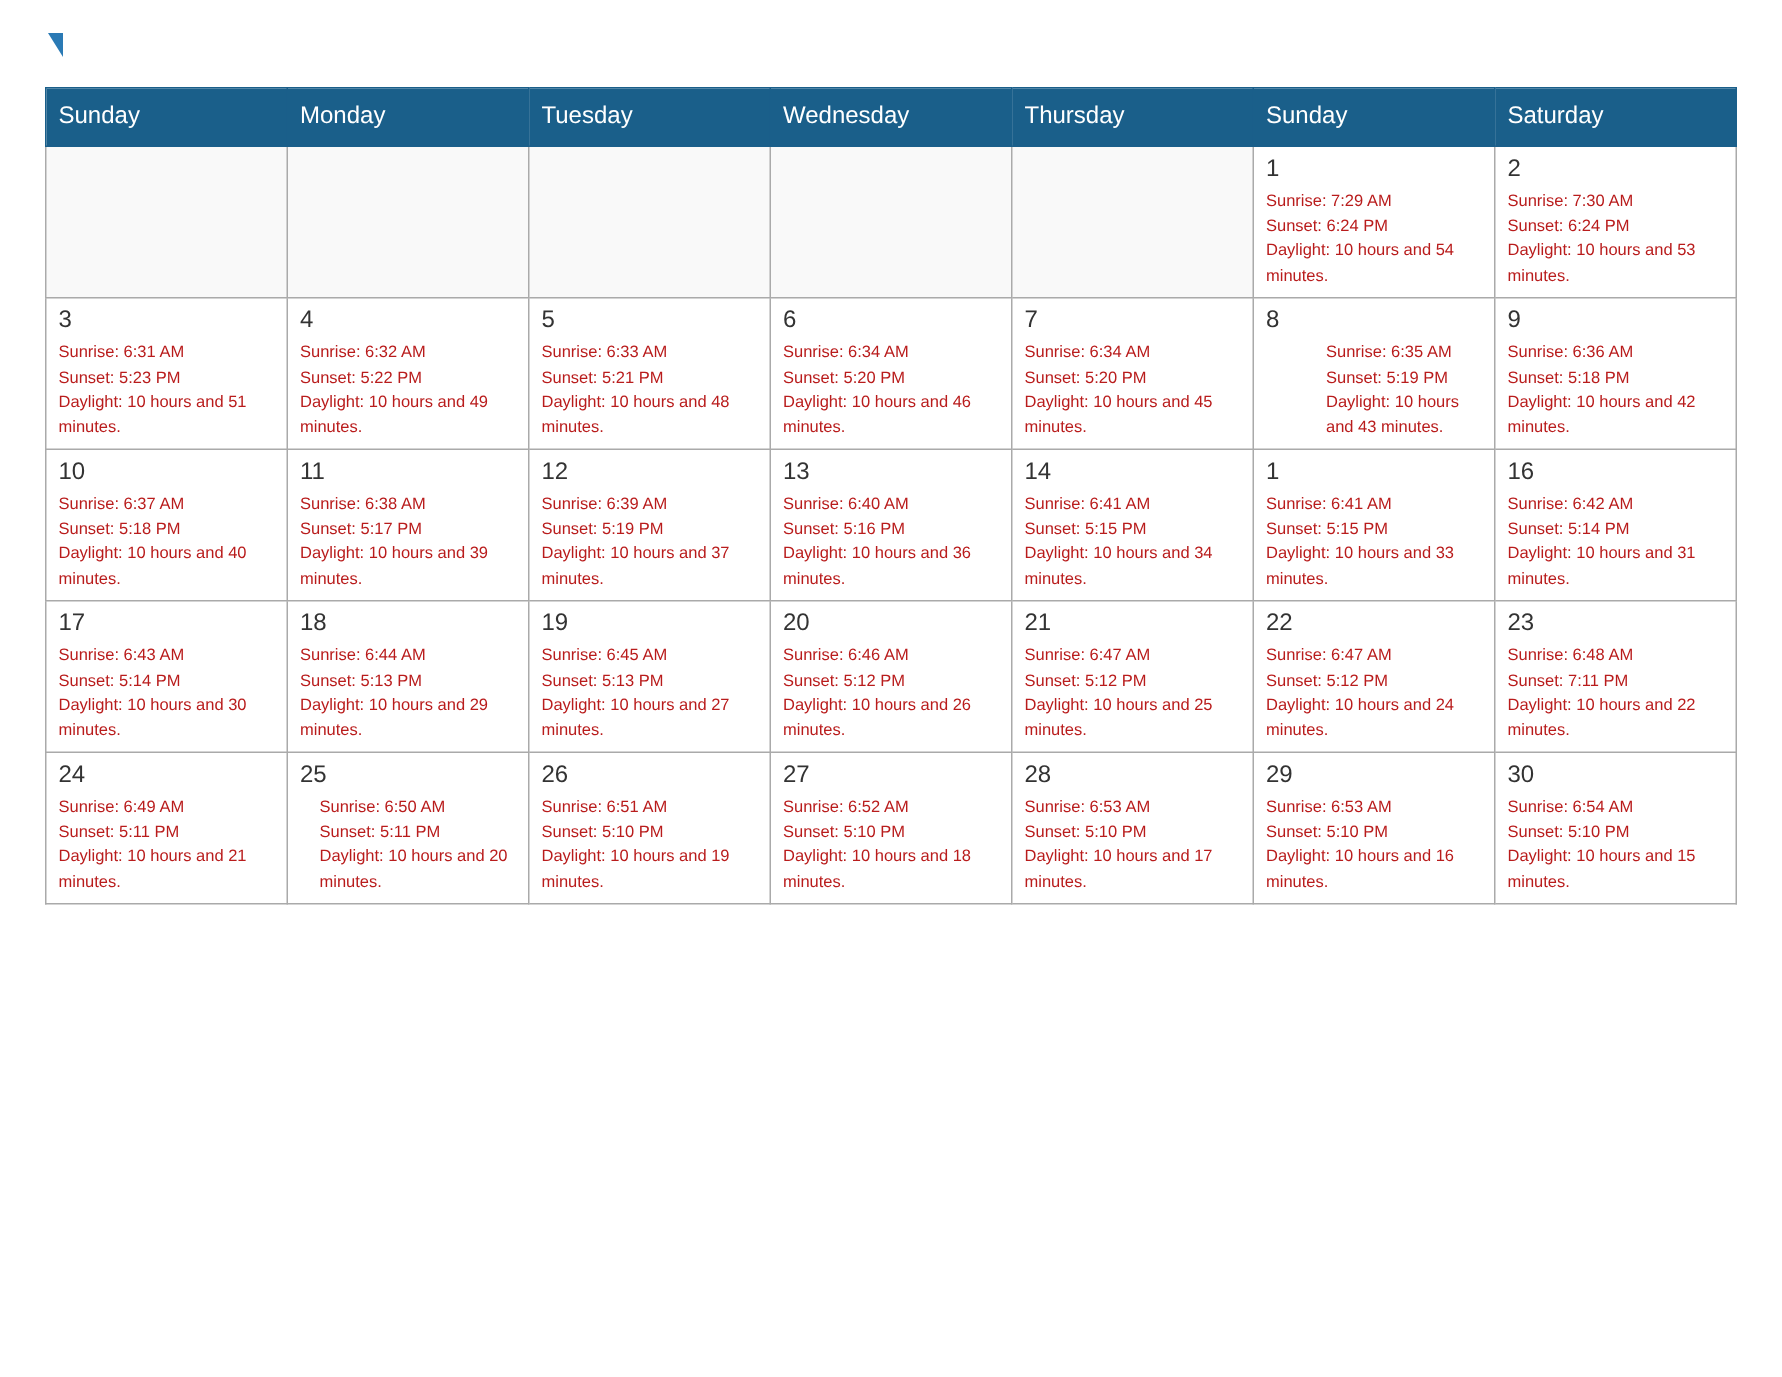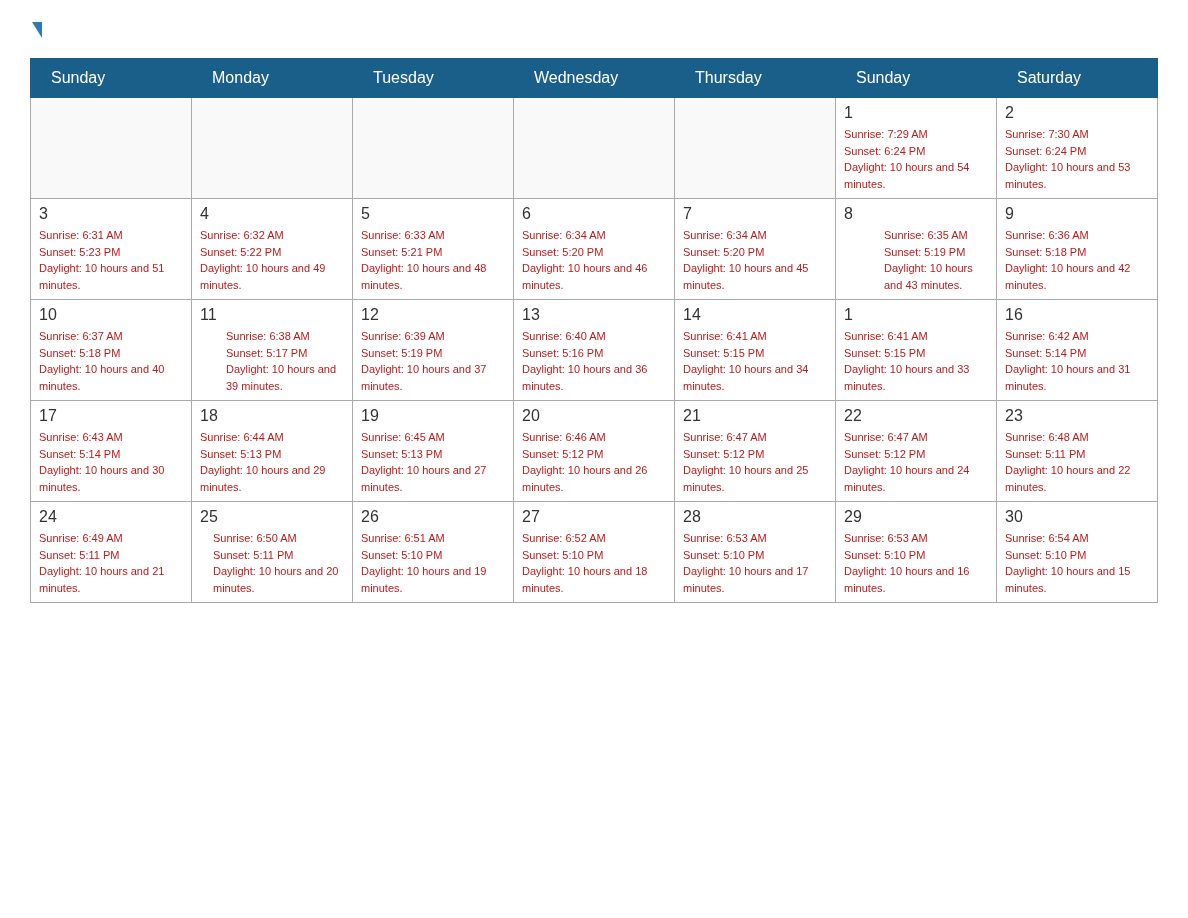--- a/index.html
+++ b/index.html
@@ -62,21 +62,21 @@
       color: #444;
       margin-top: 6px;
     }
     .calendar {
       width: 100%;
       border-collapse: collapse;
     }
     .calendar th {
       background-color: #1a5f8a;
       color: #fff;
-      padding: 10px 20px;
+      padding: 10px 8px;
       text-align: left;
       font-size: 16px;
       font-weight: normal;
       border: 1px solid #1a5f8a;
       margin-top: 23px;
     }
     .calendar td {
       vertical-align: top;
       padding: 6px 8px;
       border: 1px solid #aaa;
@@ -198,21 +198,21 @@
       </tr>
       <tr>
         <td>
           <span class="day-number">10</span>
           <div class="day-info" style="white-space: pre-line;">Sunrise: 6:37 AM
 Sunset: 5:18 PM
 Daylight: 10 hours and 40 minutes.</div>
         </td>
         <td>
           <span class="day-number">11</span>
-          <div class="day-info" style="white-space: pre-line; margin-left: 26px;">Sunrise: 6:38 AM
+          <div class="day-info" style="white-space: pre-line;">Sunrise: 6:38 AM
 Sunset: 5:17 PM
 Daylight: 10 hours and 39 minutes.</div>
         </td>
         <td>
           <span class="day-number">12</span>
           <div class="day-info" style="white-space: pre-line;">Sunrise: 6:39 AM
 Sunset: 5:19 PM
 Daylight: 10 hours and 37 minutes.</div>
         </td>
         <td>
@@ -273,21 +273,21 @@
         </td>
         <td>
           <span class="day-number">22</span>
           <div class="day-info" style="white-space: pre-line;">Sunrise: 6:47 AM
 Sunset: 5:12 PM
 Daylight: 10 hours and 24 minutes.</div>
         </td>
         <td>
           <span class="day-number">23</span>
           <div class="day-info" style="white-space: pre-line;">Sunrise: 6:48 AM
-Sunset: 5:11 PM
+Sunset: 7:11 PM
 Daylight: 10 hours and 22 minutes.</div>
         </td>
       </tr>
       <tr>
         <td>
           <span class="day-number">24</span>
           <div class="day-info" style="white-space: pre-line;">Sunrise: 6:49 AM
 Sunset: 5:11 PM
 Daylight: 10 hours and 21 minutes.</div>
         </td>

